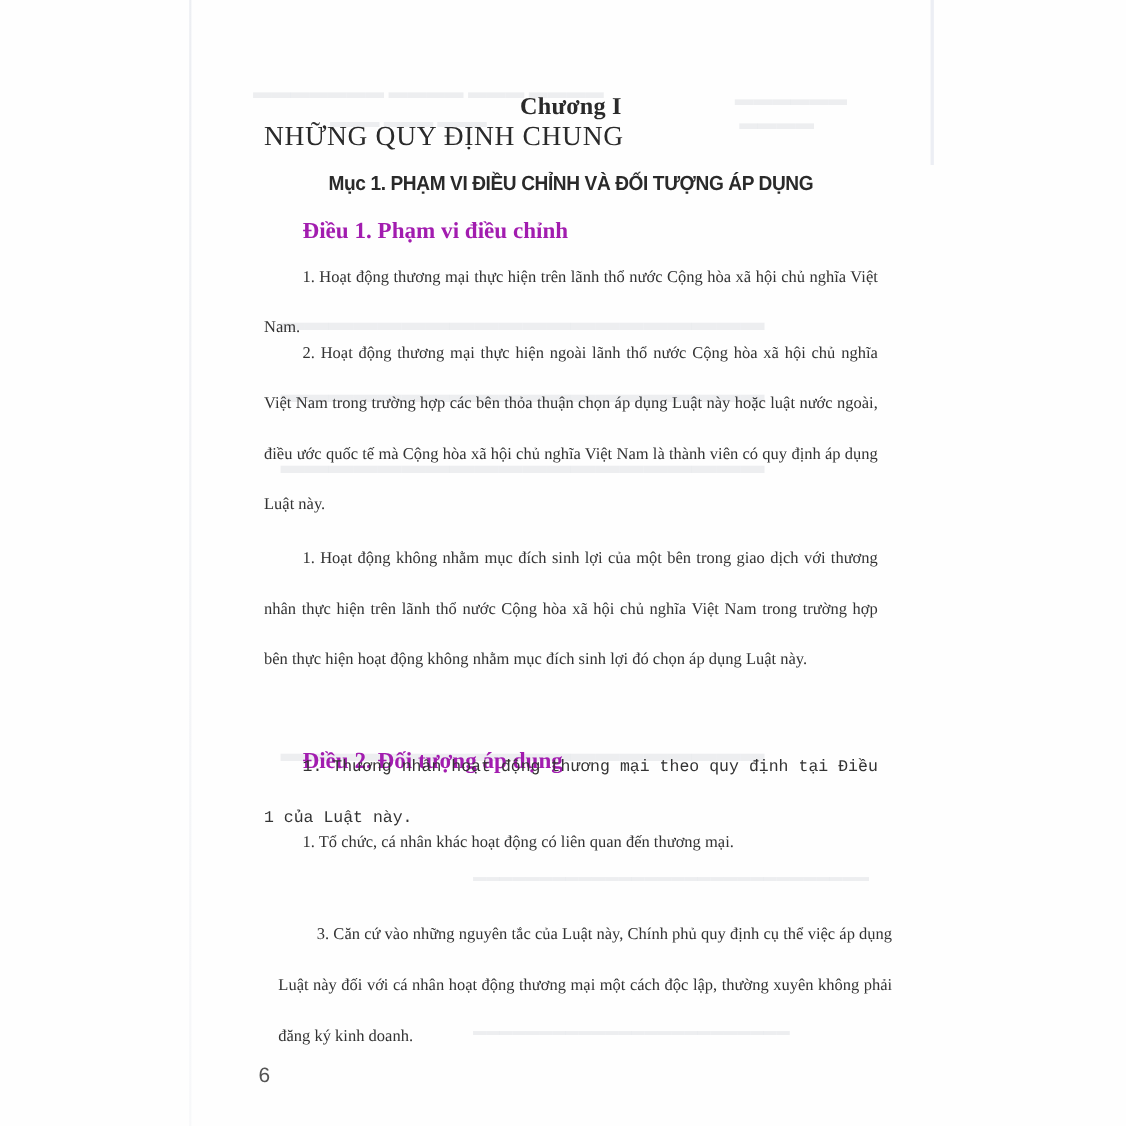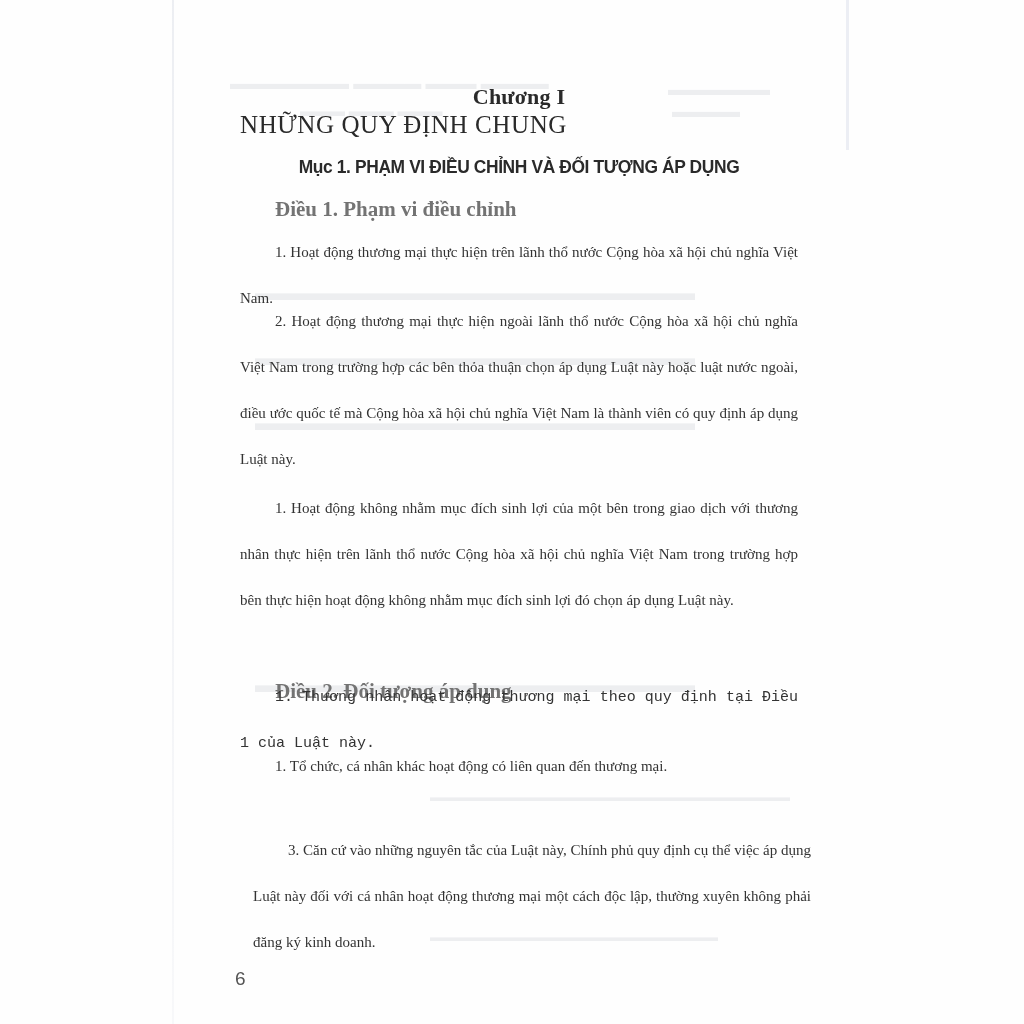--- a/index.html
+++ b/index.html
@@ -74,21 +74,21 @@
     font-size: 18.5px;
     letter-spacing: -0.4px;
     transform: scaleX(0.94);
     color: #2a2a2a;
   }
   .article-heading {
     position: absolute;
     left: 35px;
     font-weight: bold;
     font-size: 21px;
-    color: #737373;
+    color: #a21caf;
   }
   .para {
     position: absolute;
     left: 0;
     width: 558px;
     font-size: 15px;
     line-height: 46px;
     text-align: justify;
     text-align-last: left;
     text-indent: 35px;

